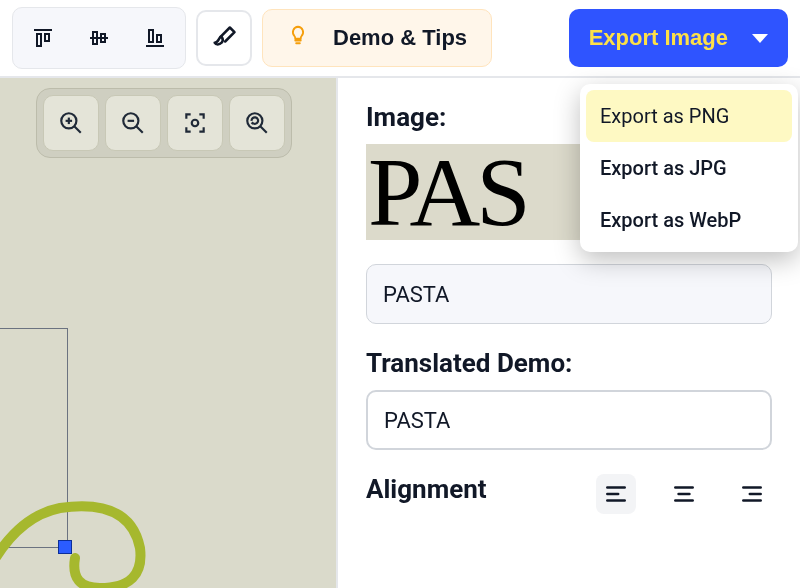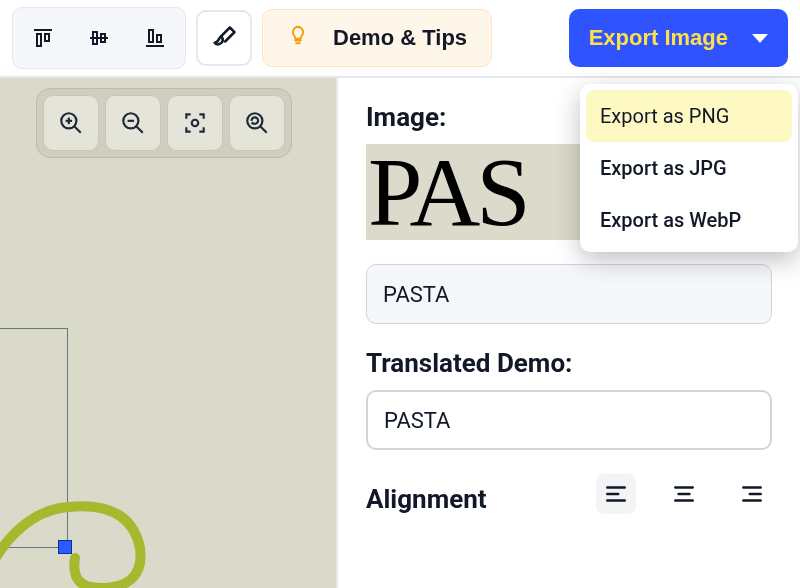--- a/index.html
+++ b/index.html
@@ -138,21 +138,21 @@
     padding: 0 16px;
     font-size: 22px;
     display: flex; align-items: center;
     margin-bottom: 24px;
     color: #111827;
   }
   .field.readonly { background: #f6f7fb; }
   .field.editable { background: #fff; border-width: 2px; }
 
   .align-row {
-    display: flex; align-items: flex-end; justify-content: space-between;
+    display: flex; align-items: flex-start; justify-content: space-between;
   }
   .align-row .panel-label { margin: 0; }
   .align-btns { display: flex; gap: 28px; }
   .align-btn {
     width: 40px; height: 40px;
     background: transparent; border: none;
     display: flex; align-items: center; justify-content: center;
     cursor: pointer;
   }
   .align-btn.active {

